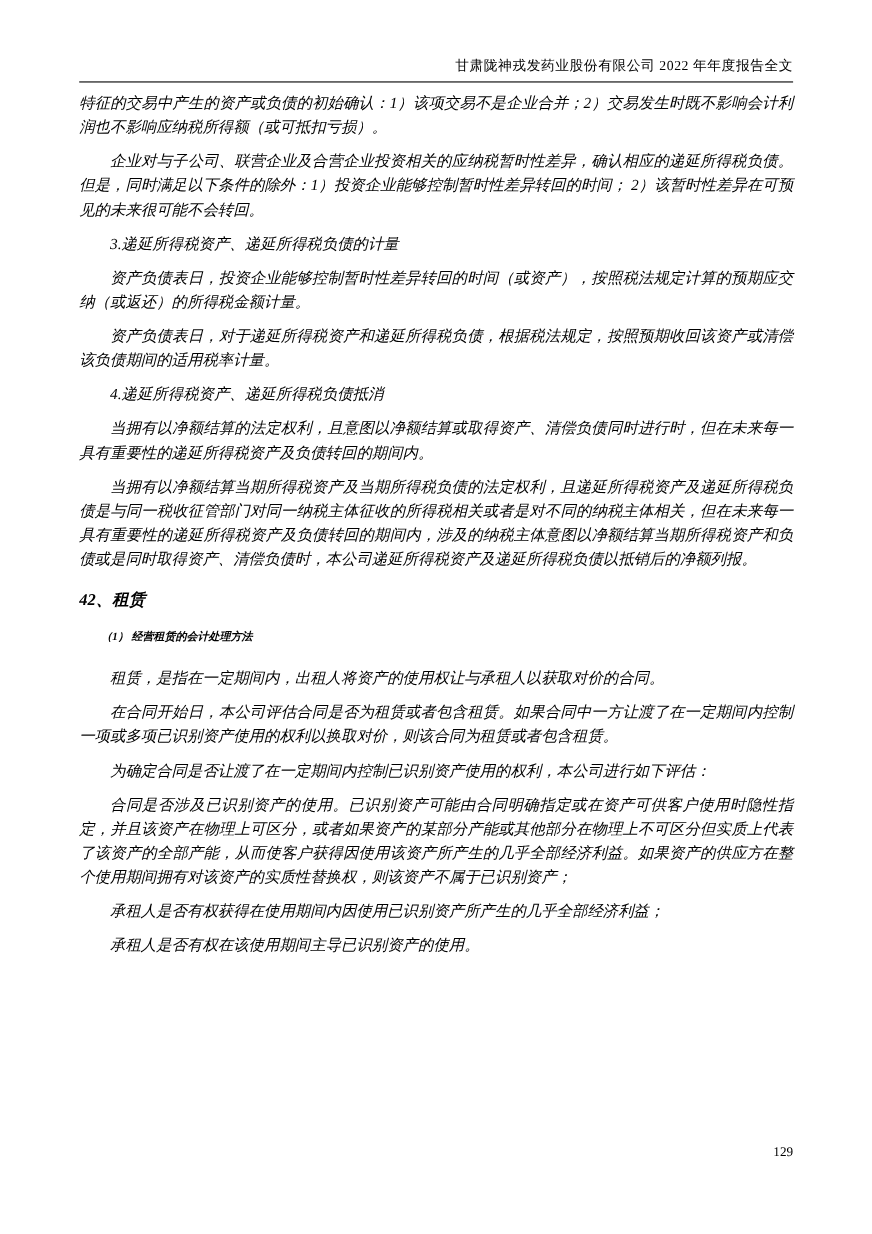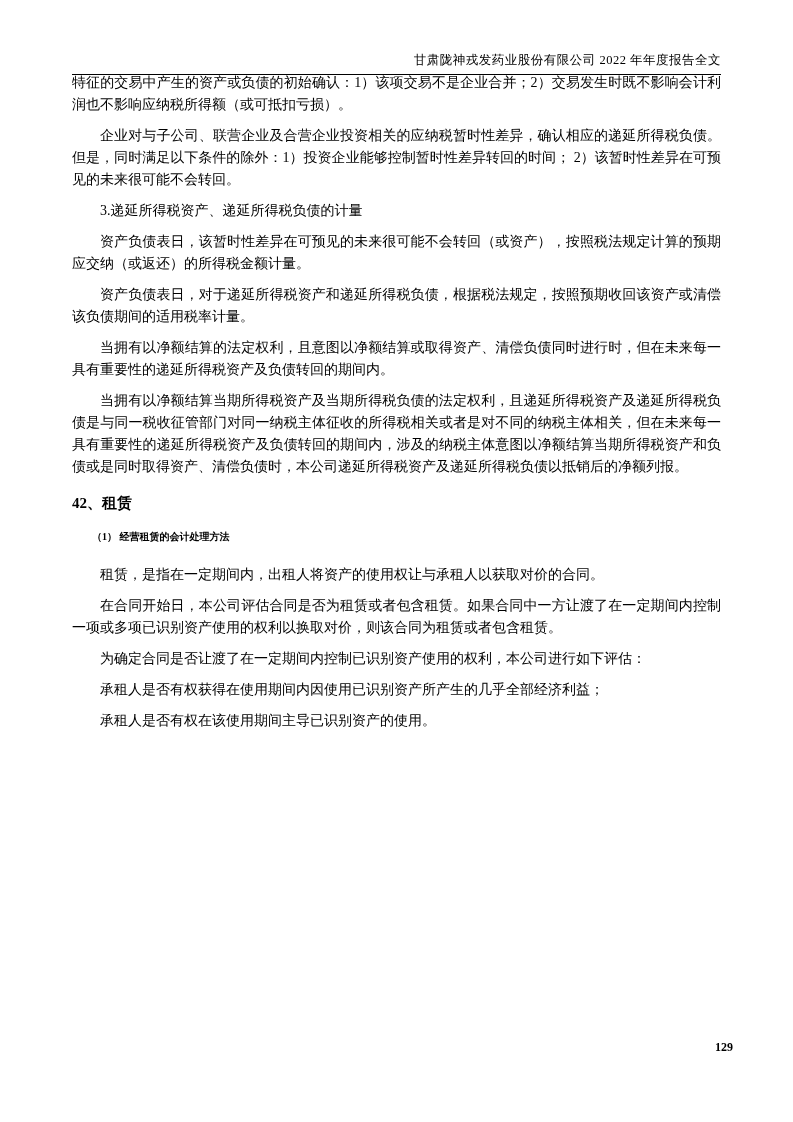--- a/index.html
+++ b/index.html
@@ -25,74 +25,76 @@
   .header-rule {
     position: absolute;
     top: 74px;
     left: 72px;
     width: 649px;
     border-top: 1px solid #000000;
     height: 0;
   }
   .content {
     position: absolute;
-    top: 72px;
+    top: 84px;
     left: 72px;
     width: 649px;
     font-size: 14px;
     line-height: 22px;
     text-align: justify;
+    font-style: italic;
   }
   .content p { margin: 0 0 9px 0; }
   p.cont { text-indent: 0; }
   p.ind  { text-indent: 2em; }
   p.h1 {
     font-weight: bold;
     font-size: 15px;
     text-indent: 0;
     margin: 14px 0 12px 0;
   }
   p.h2 {
     font-weight: bold;
     font-size: 10px;
     text-indent: 2em;
     margin: 0 0 16px 0;
   }
   .footer {
     position: absolute;
     top: 1040px;
-    left: 84px;
+    left: 72px;
     width: 649px;
     text-align: right;
     font-size: 12px;
-    font-weight: bold;
   }
 </style>
 </head>
 <body>
 
 <div class="page">
 
   <div class="header">
     <span>甘肃陇神戎发药业股份有限公司 2022 年年度报告全文</span>
   </div>
   <div class="header-rule"></div>
 
   <div class="content">
     <p class="cont">特征的交易中产生的资产或负债的初始确认：1）该项交易不是企业合并；2）交易发生时既不影响会计利润也不影响应纳税所得额（或可抵扣亏损）。</p>
     <p class="ind">企业对与子公司、联营企业及合营企业投资相关的应纳税暂时性差异，确认相应的递延所得税负债。但是，同时满足以下条件的除外：1）投资企业能够控制暂时性差异转回的时间； 2）该暂时性差异在可预见的未来很可能不会转回。</p>
     <p class="ind">3.递延所得税资产、递延所得税负债的计量</p>
-    <p class="ind">资产负债表日，该暂时性差异在可预见的未来很可能不会转回（或资产），按照税法规定计算的预期应交纳（或返还）的所得税金额计量。</p>
+    <p class="ind">资产负债表日，投资企业能够控制暂时性差异转回的时间（或资产），按照税法规定计算的预期应交纳（或返还）的所得税金额计量。</p>
     <p class="ind">资产负债表日，对于递延所得税资产和递延所得税负债，根据税法规定，按照预期收回该资产或清偿该负债期间的适用税率计量。</p>
+    <p class="ind">4.递延所得税资产、递延所得税负债抵消</p>
     <p class="ind">当拥有以净额结算的法定权利，且意图以净额结算或取得资产、清偿负债同时进行时，但在未来每一具有重要性的递延所得税资产及负债转回的期间内。</p>
     <p class="ind">当拥有以净额结算当期所得税资产及当期所得税负债的法定权利，且递延所得税资产及递延所得税负债是与同一税收征管部门对同一纳税主体征收的所得税相关或者是对不同的纳税主体相关，但在未来每一具有重要性的递延所得税资产及负债转回的期间内，涉及的纳税主体意图以净额结算当期所得税资产和负债或是同时取得资产、清偿负债时，本公司递延所得税资产及递延所得税负债以抵销后的净额列报。</p>
     <p class="h1">42、租赁</p>
     <p class="h2">（1） 经营租赁的会计处理方法</p>
     <p class="ind">租赁，是指在一定期间内，出租人将资产的使用权让与承租人以获取对价的合同。</p>
     <p class="ind">在合同开始日，本公司评估合同是否为租赁或者包含租赁。如果合同中一方让渡了在一定期间内控制一项或多项已识别资产使用的权利以换取对价，则该合同为租赁或者包含租赁。</p>
     <p class="ind">为确定合同是否让渡了在一定期间内控制已识别资产使用的权利，本公司进行如下评估：</p>
+    <p class="ind">合同是否涉及已识别资产的使用。已识别资产可能由合同明确指定或在资产可供客户使用时隐性指定，并且该资产在物理上可区分，或者如果资产的某部分产能或其他部分在物理上不可区分但实质上代表了该资产的全部产能，从而使客户获得因使用该资产所产生的几乎全部经济利益。如果资产的供应方在整个使用期间拥有对该资产的实质性替换权，则该资产不属于已识别资产；</p>
     <p class="ind">承租人是否有权获得在使用期间内因使用已识别资产所产生的几乎全部经济利益；</p>
     <p class="ind">承租人是否有权在该使用期间主导已识别资产的使用。</p>
   </div>
 
   <div class="footer">129</div>
 
 </div>
 
 </body></html>

